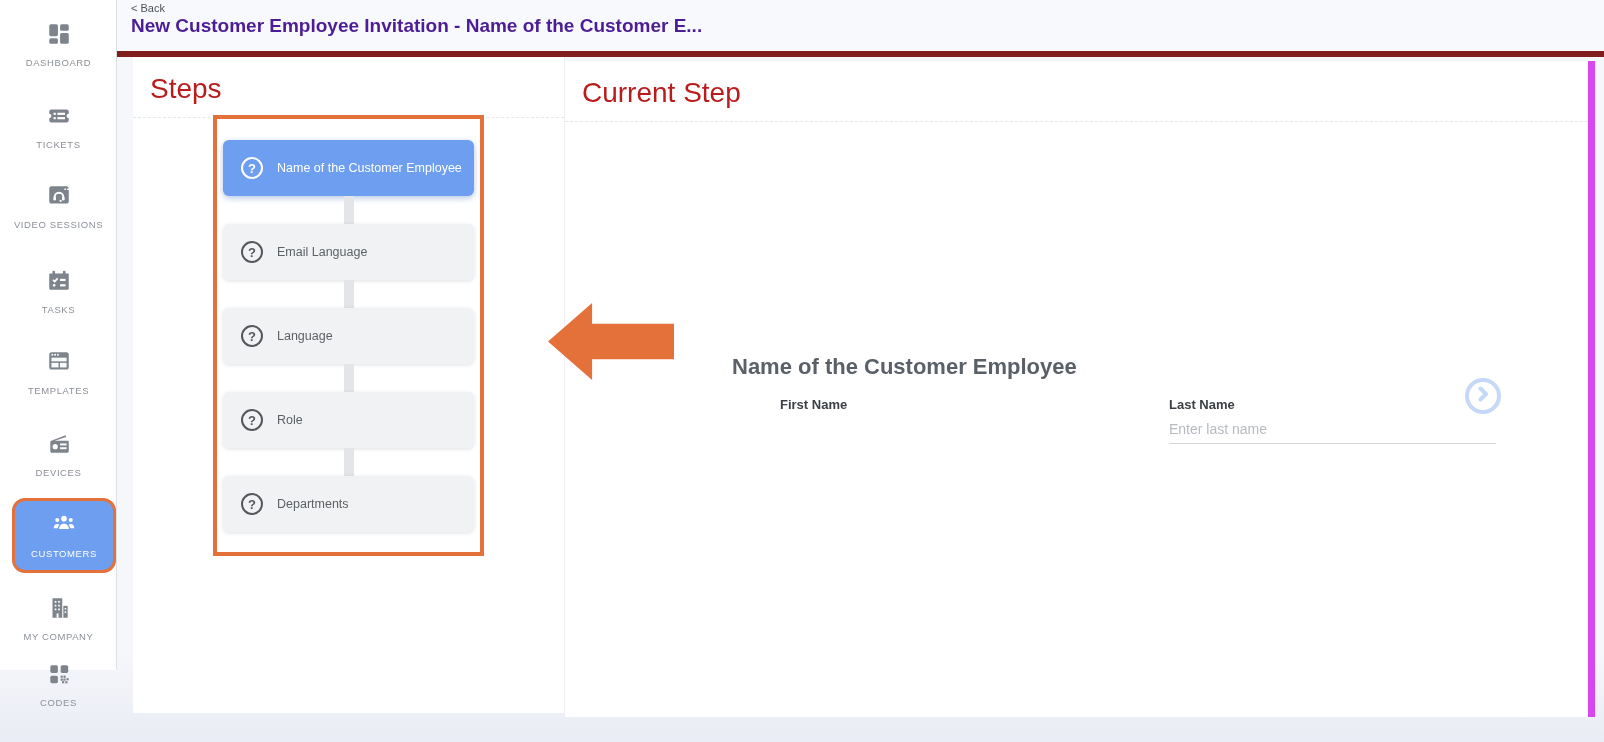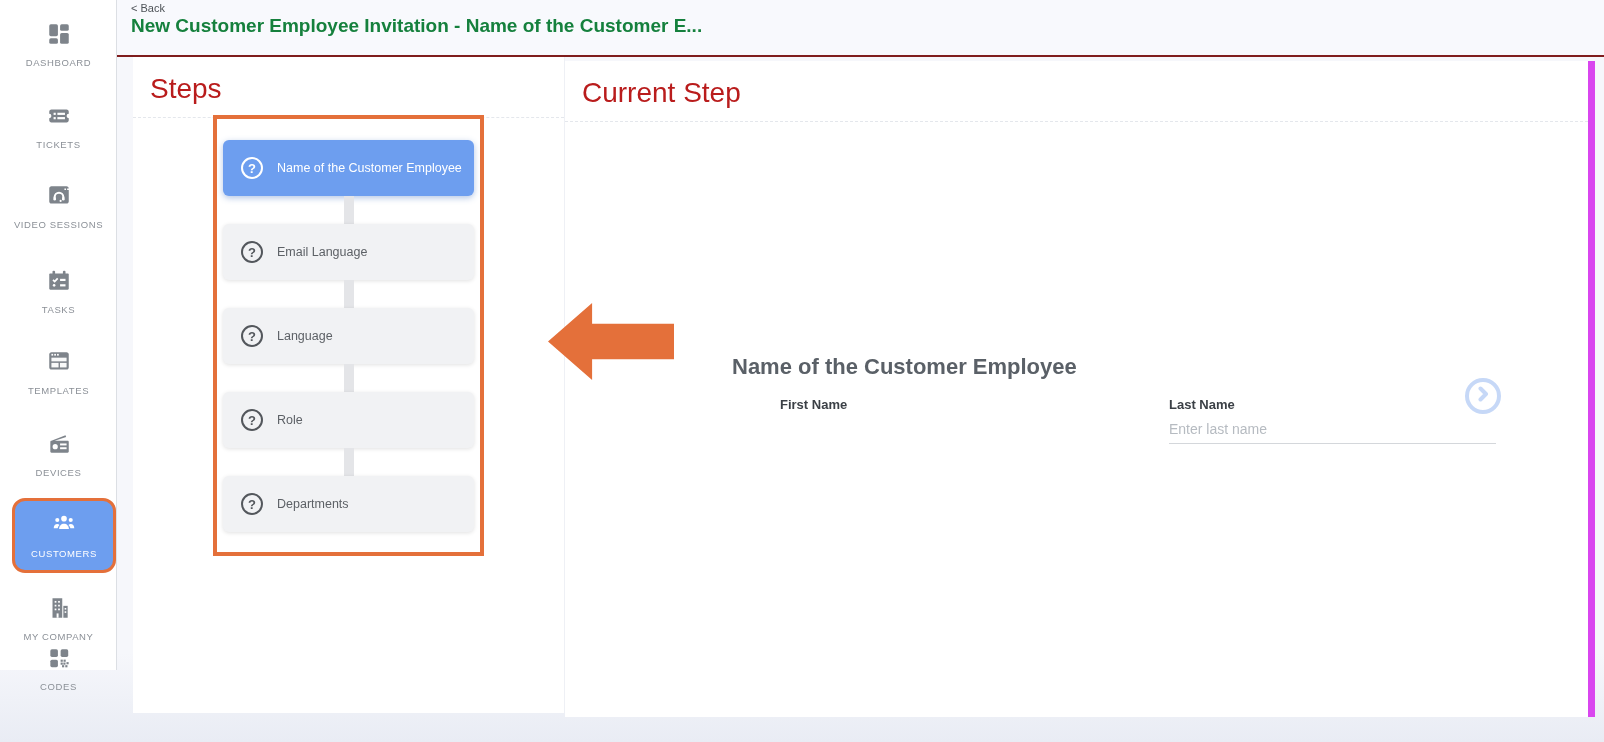--- a/index.html
+++ b/index.html
@@ -16,23 +16,23 @@
   .nav-item .nav-label { font-size:9.5px; letter-spacing:.6px; color:#8b9097; padding-bottom:2px; }
   .nav-item svg { width:26px; height:26px; fill:#7e848b; }
   .nav-item.active { left:12px; width:104px; height:75px;
     background:#6d9eef; border:3px solid #e4703a; border-radius:13px;
     justify-content:center; gap:8px; }
   .nav-item.active .nav-label { color:#ffffff; }
   .nav-item.active svg { fill:#ffffff; }
 
   
   .topbar { position:absolute; left:117px; top:0; right:0; height:57px;
-    background:#f8f9fd; border-bottom:2px solid #7f1d1d; z-index:2; }
+    background:#f8f9fd; border-bottom:6px solid #7f1d1d; z-index:2; }
   .back-link { position:absolute; left:14px; top:2px; font-size:11px; color:#4d5257; cursor:pointer; }
-  .page-title { position:absolute; left:14px; top:15px; font-size:19px; color:#15803d;
+  .page-title { position:absolute; left:14px; top:15px; font-size:19px; color:#4c1d95;
     white-space:nowrap; overflow:hidden; text-overflow:ellipsis; max-width:1300px; }
 
   
   .steps-panel { position:absolute; left:133px; top:57px; width:432px; height:656px;
     background:#ffffff; border-right:1px solid #eef0f5; z-index:1; }
   .current-panel { position:absolute; left:565px; top:61px; width:1030px; height:656px;
     background:#ffffff; border-right:7px solid #d946ef; z-index:1; }
   .panel-heading { font-size:28px; font-weight:400; color:#b91c1c;
     padding:16px 0 12px 17px; border-bottom:1px dashed #e4e7ec; }
 
@@ -184,21 +184,21 @@
           <rect x="11.2" y="12.5" width="1.6" height="1.6" fill="#fff"></rect>
           <rect x="9.8" y="17" width="1.8" height="4" fill="#fff"></rect>
           <path d="M16 10h4v11h-4z"></path>
           <rect x="17.2" y="12" width="1.5" height="1.5" fill="#fff"></rect>
           <rect x="17.2" y="15" width="1.5" height="1.5" fill="#fff"></rect>
         </svg>
     </span>
     <span class="nav-label">MY COMPANY</span>
   </div>
 
-  <div class="nav-item" style="top:632px">
+  <div class="nav-item" style="top:648px">
     <span>
       <svg viewBox="0 0 24 24">
           <rect x="4" y="4" width="7" height="7" rx="1.5"></rect>
           <rect x="13.5" y="4" width="7" height="7" rx="1.5"></rect>
           <rect x="4" y="13.5" width="7" height="7" rx="1.5"></rect>
           <rect x="13.5" y="13.5" width="2" height="2"></rect>
           <rect x="16.2" y="13.5" width="2" height="2"></rect>
           <rect x="18.9" y="15.8" width="2" height="2"></rect>
           <rect x="13.5" y="16.2" width="2" height="2"></rect>
           <rect x="16" y="16.2" width="2" height="2"></rect>

